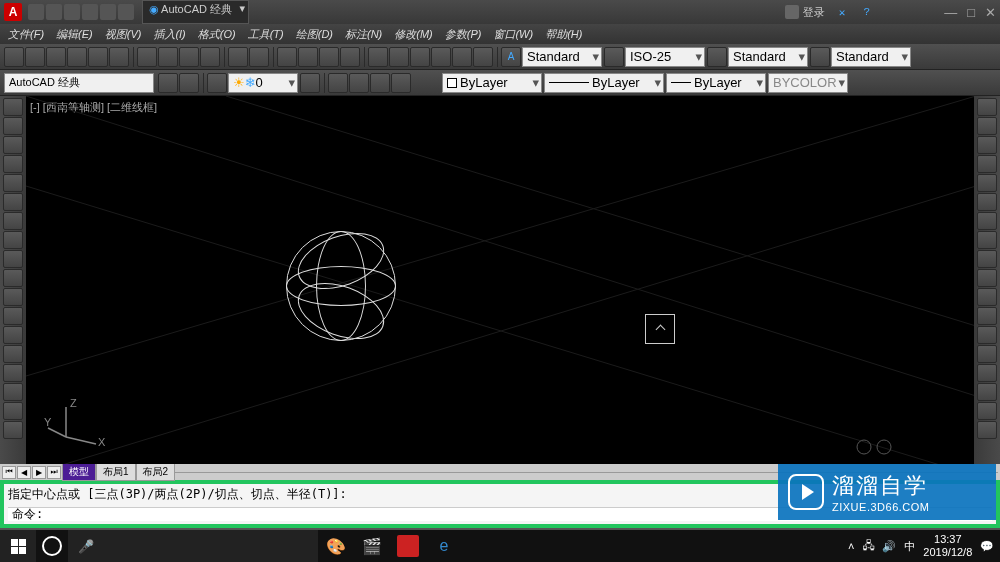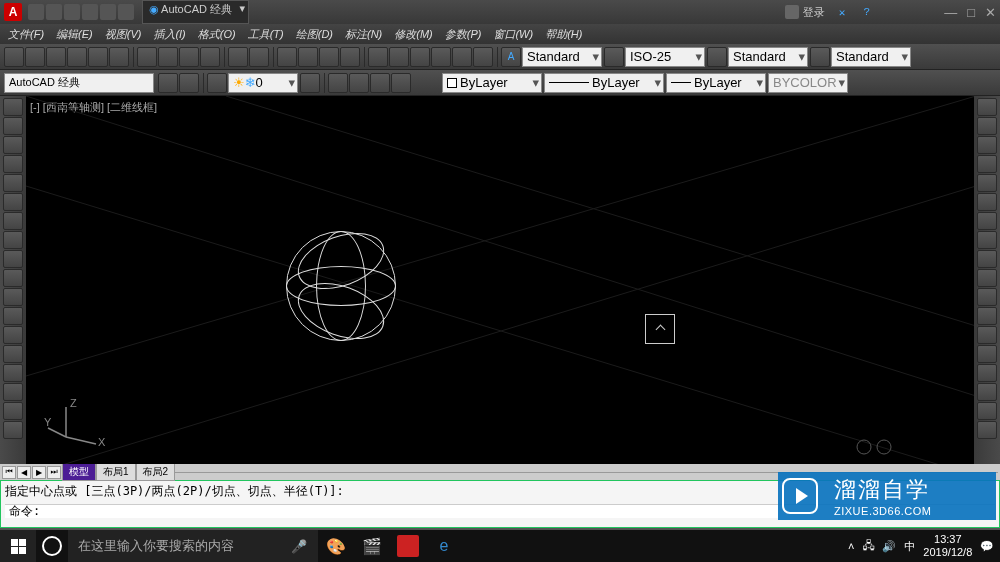--- a/index.html
+++ b/index.html
@@ -292,21 +292,21 @@
       background: #ddd;
       cursor: pointer;
     }
     .tab.active { background: #4c1d95; color: #fff; }
     .tab-rest { flex: 1; border-top: 1px solid #999; }
     
     
     .command-area {
       height: 48px;
       background: #f5f5f5;
-      border: 1px solid #22c55e;
+      border: 4px solid #22c55e;
       font-family: "SimSun", monospace;
       font-size: 12px;
       padding: 2px 4px;
       color: #000;
       overflow: hidden;
     }
     .command-line {
       height: 14px;
       background: #fff;
       border-top: 1px solid #ccc;
@@ -333,27 +333,27 @@
       margin-right: 1px;
       border-radius: 2px;
     }
     
     
     .watermark {
       position: absolute;
       right: 4px;
       bottom: 42px;
       width: 218px;
-      height: 48px;
+      height: 56px;
       background: rgba(10, 115, 190, 0.92);
       color: #fff;
       display: flex;
       align-items: center;
-      padding: 4px 4px;
-      gap: 16px;
+      padding: 4px 10px;
+      gap: 8px;
     }
     .watermark-play {
       width: 36px; height: 36px;
       border: 2px solid #fff;
       border-radius: 8px;
       display: flex;
       align-items: center;
       justify-content: center;
     }
     .watermark-play::after {
@@ -679,21 +679,20 @@
   <div class="start-btn">
     <div class="win-logo">
         <div></div>
         <div></div>
         <div></div>
         <div></div>
       </div>
   </div>
   <div class="cortana-circle"></div>
   <div class="taskbar-search">
-    <span>在这里输入你要搜索的内容</span>
     <span class="mic-icon">🎤</span>
   </div>
   <div class="task-icon" style="color:#5bd;">🎨</div>
   <div class="task-icon">🎬</div>
   <div class="task-icon" style="background:#c22;width:22px;height:22px;margin:0 7px;border-radius:2px;"></div>
   <div class="task-icon" style="color:#38c;">e</div>
   <div class="tray">
     <span>˄</span>
     <span>🖧</span>
     <span>🔊</span>

